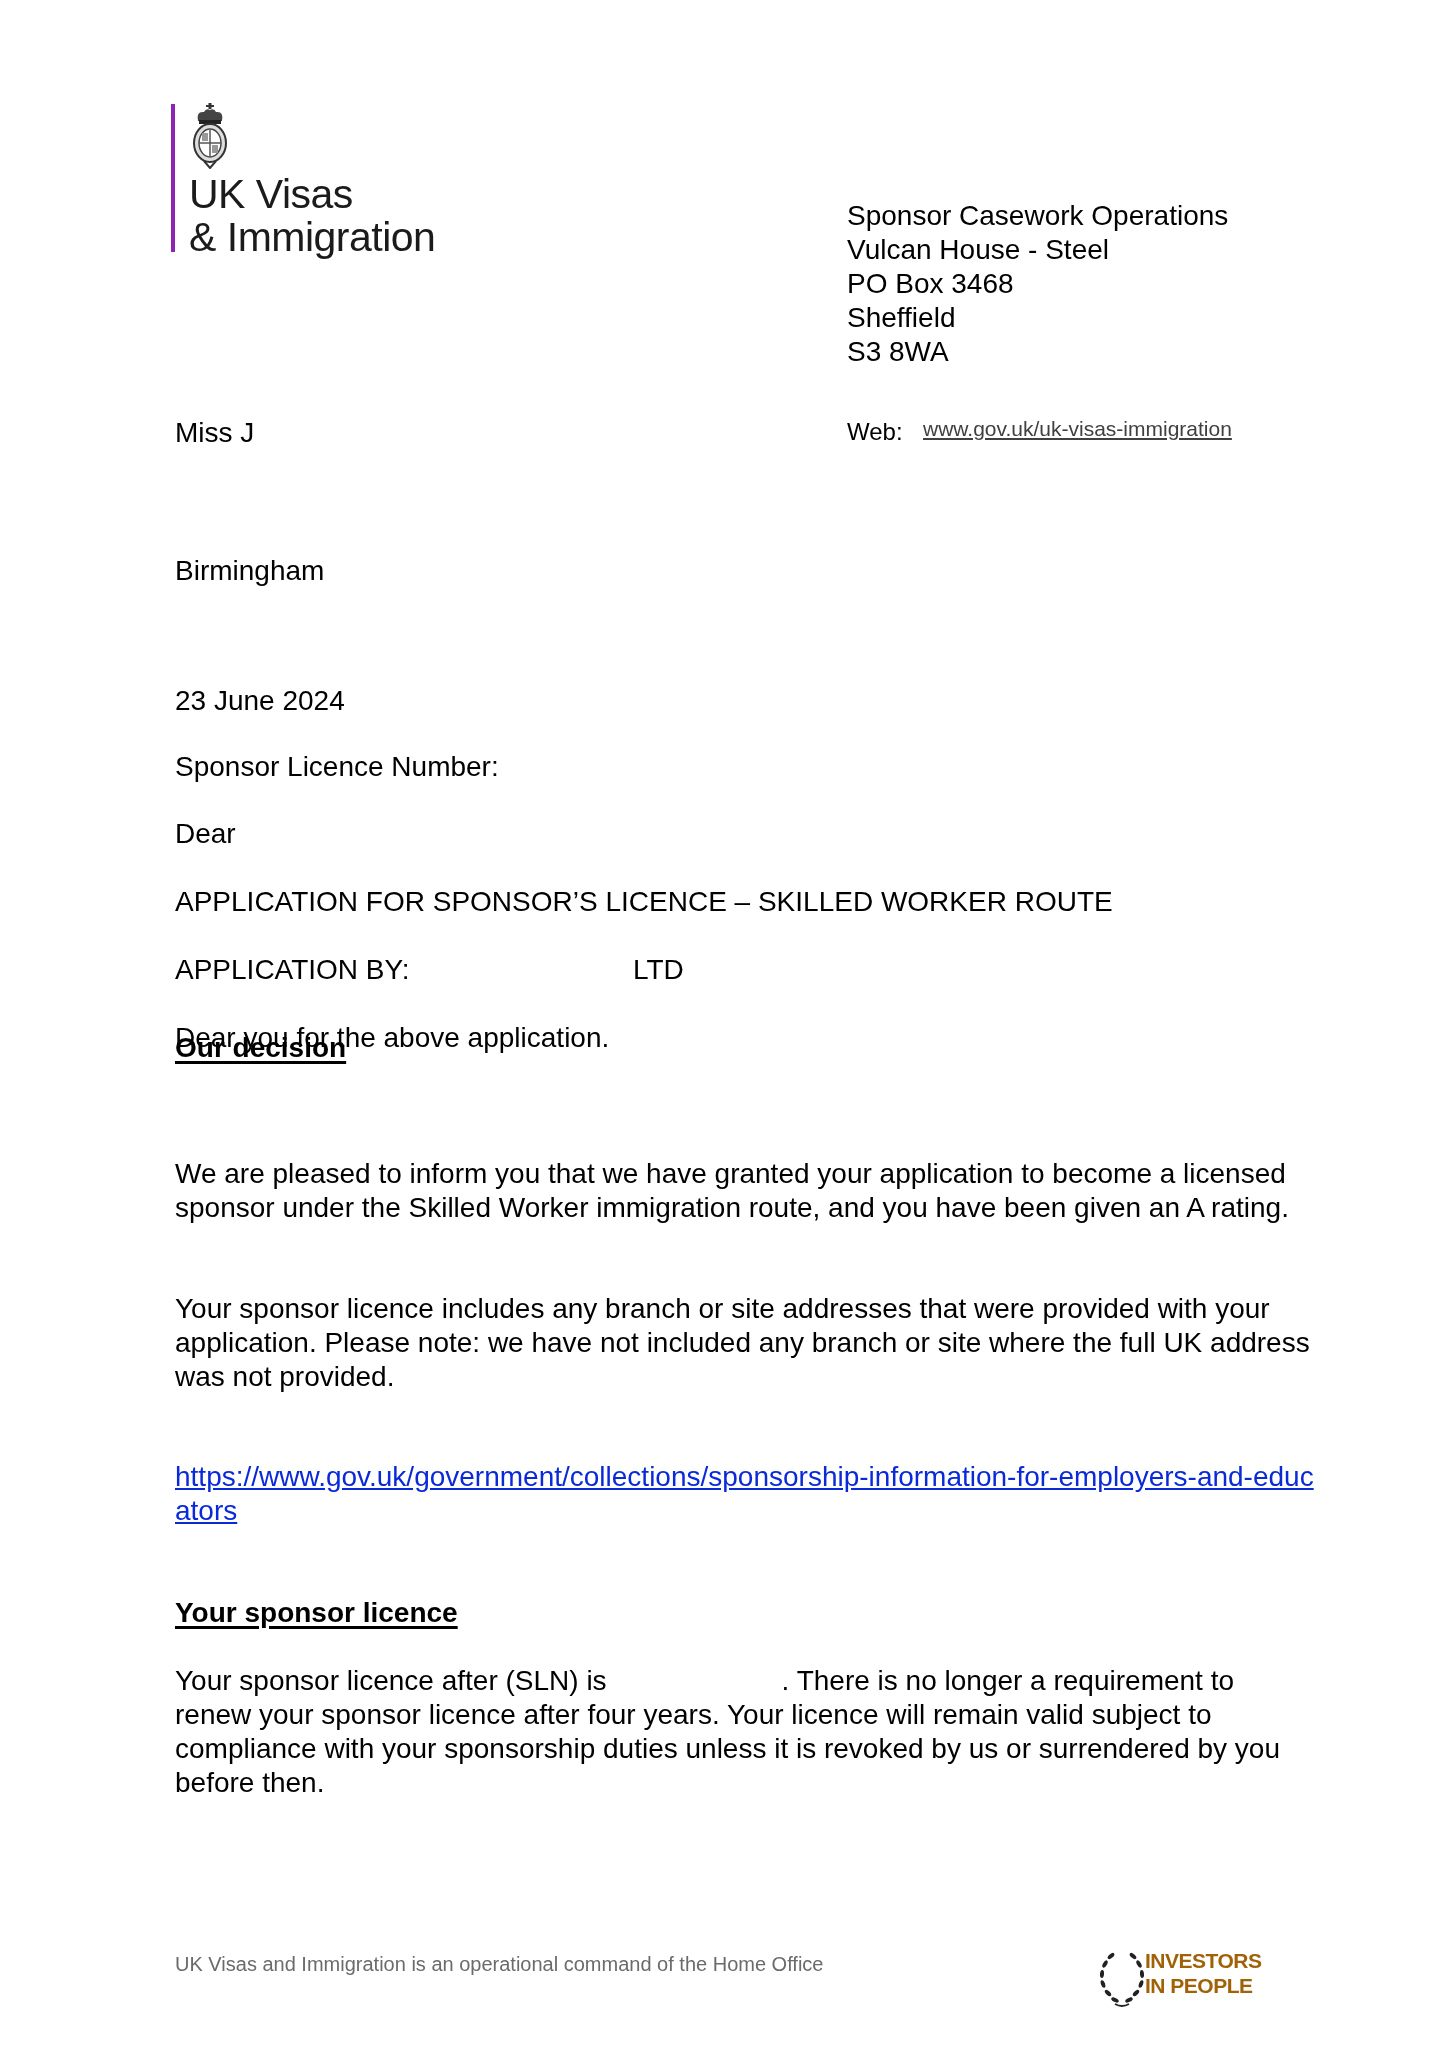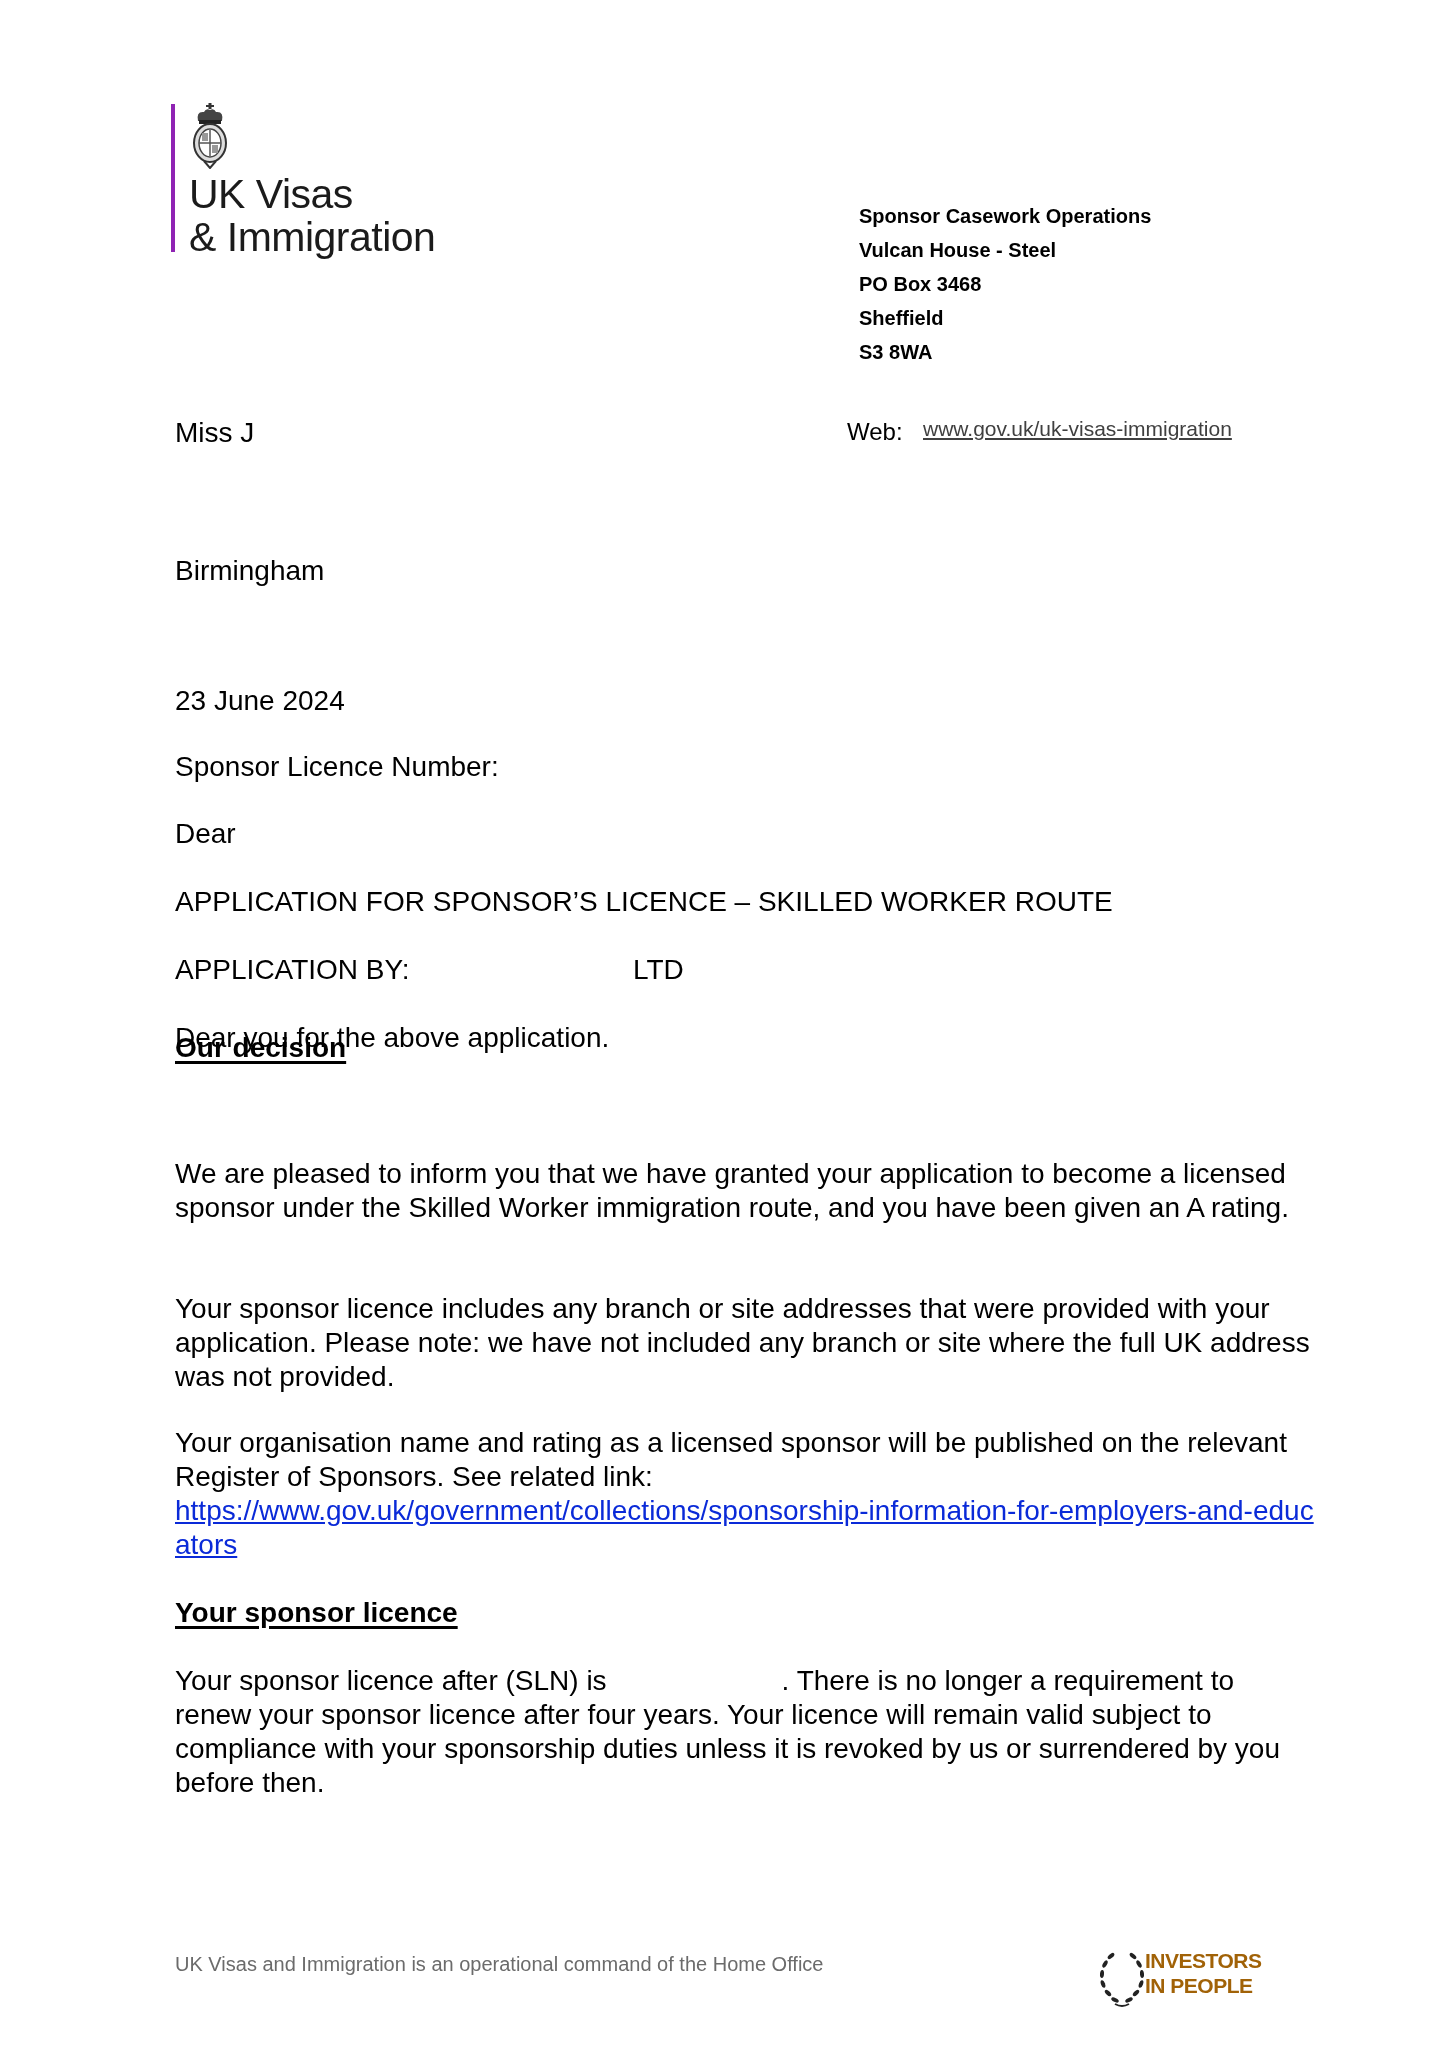--- a/index.html
+++ b/index.html
@@ -4,21 +4,21 @@
   <style>
     html, body { margin: 0; padding: 0; background: #ffffff; }
     body {
       width: 1448px; height: 2048px; position: relative; overflow: hidden;
       font-family: "Liberation Sans", sans-serif; color: #000000;
     }
     .abs { position: absolute; }
     .purple-bar { left: 171px; top: 104px; width: 4px; height: 148px; background: #8f23b3; }
     .crest { left: 190px; top: 103px; width: 40px; height: 66px; }
     .logo-line { left: 189px; font-size: 41px; line-height: 44px; color: #1b1b1b; letter-spacing: -0.5px; white-space: nowrap; }
-    .addr { left: 847px; font-size: 20px; font-weight: bold; line-height: 34px; white-space: nowrap; margin-left: 12px; }
+    .addr { left: 847px; font-size: 28px; font-weight: normal; line-height: 34px; white-space: nowrap; }
     .web-label { left: 847px; top: 418px; font-size: 24px; font-weight: normal; }
     .web-link { left: 923px; top: 417px; font-size: 21px; color: #404040; text-decoration: underline; white-space: nowrap; }
     .body-text { left: 175px; width: 1130px; font-size: 28px; line-height: 34px; white-space: nowrap; }
     .para { left: 175px; width: 1140px; font-size: 28px; line-height: 34px; }
     .heading { font-weight: bold; text-decoration: underline; text-decoration-thickness: 3px; text-underline-offset: 4px; }
     .link { color: #0a2ad8; text-decoration: underline; }
     .footer-text { left: 175px; top: 1953px; font-size: 20px; color: #6b6b6b; white-space: nowrap; }
     .iip { left: 1093px; top: 1946px; width: 180px; height: 62px; }
     .iip-text { position: absolute; left: 52px; top: 2px; font-size: 21px; line-height: 25px; font-weight: bold; color: #a16207; letter-spacing: -0.5px; white-space: nowrap; }
     .redact { display: inline-block; }
@@ -65,21 +65,21 @@
 <div class="abs body-text" style="top:885px">APPLICATION FOR SPONSOR’S LICENCE – SKILLED WORKER ROUTE</div>
 <div class="abs body-text" style="top:953px">APPLICATION BY:</div>
 <div class="abs body-text" style="top:953px; left:633px; width:auto">LTD</div>
 <div class="abs body-text" style="top:1021px">Dear you for the above application.</div>
 
 <div class="abs body-text heading" style="top:1031px">Our decision</div>
 
 <div class="abs para" style="top:1157px">We are pleased to inform you that we have granted your application to become a licensed sponsor under the Skilled Worker immigration route, and you have been given an A rating.</div>
 <div class="abs para" style="top:1292px">Your sponsor licence includes any branch or site addresses that were provided with your application. Please note: we have not included any branch or site where the full UK address was not provided.</div>
 <div class="abs para" style="top:1426px">
-  <span>Your organisation name and rating as a licensed sponsor will be published on the relevant Register of Sponsors. See related link:</span><br>
+  <br>
   <a class="link" style="word-break: break-all;">https://www.gov.uk/government/collections/sponsorship-information-for-employers-and-educators</a>
 </div>
 
 <div class="abs body-text heading" style="top:1596px">Your sponsor licence</div>
 
 <div class="abs para" style="top:1664px">
   <span>Your sponsor licence after (SLN) is</span><span class="redact" style="width:175px"></span><span>. There is no longer a requirement to renew your sponsor licence after four years. Your licence will remain valid subject to compliance with your sponsorship duties unless it is revoked by us or surrendered by you before then.</span>
 </div>
 
 <div class="abs footer-text">UK Visas and Immigration is an operational command of the Home Office</div>

